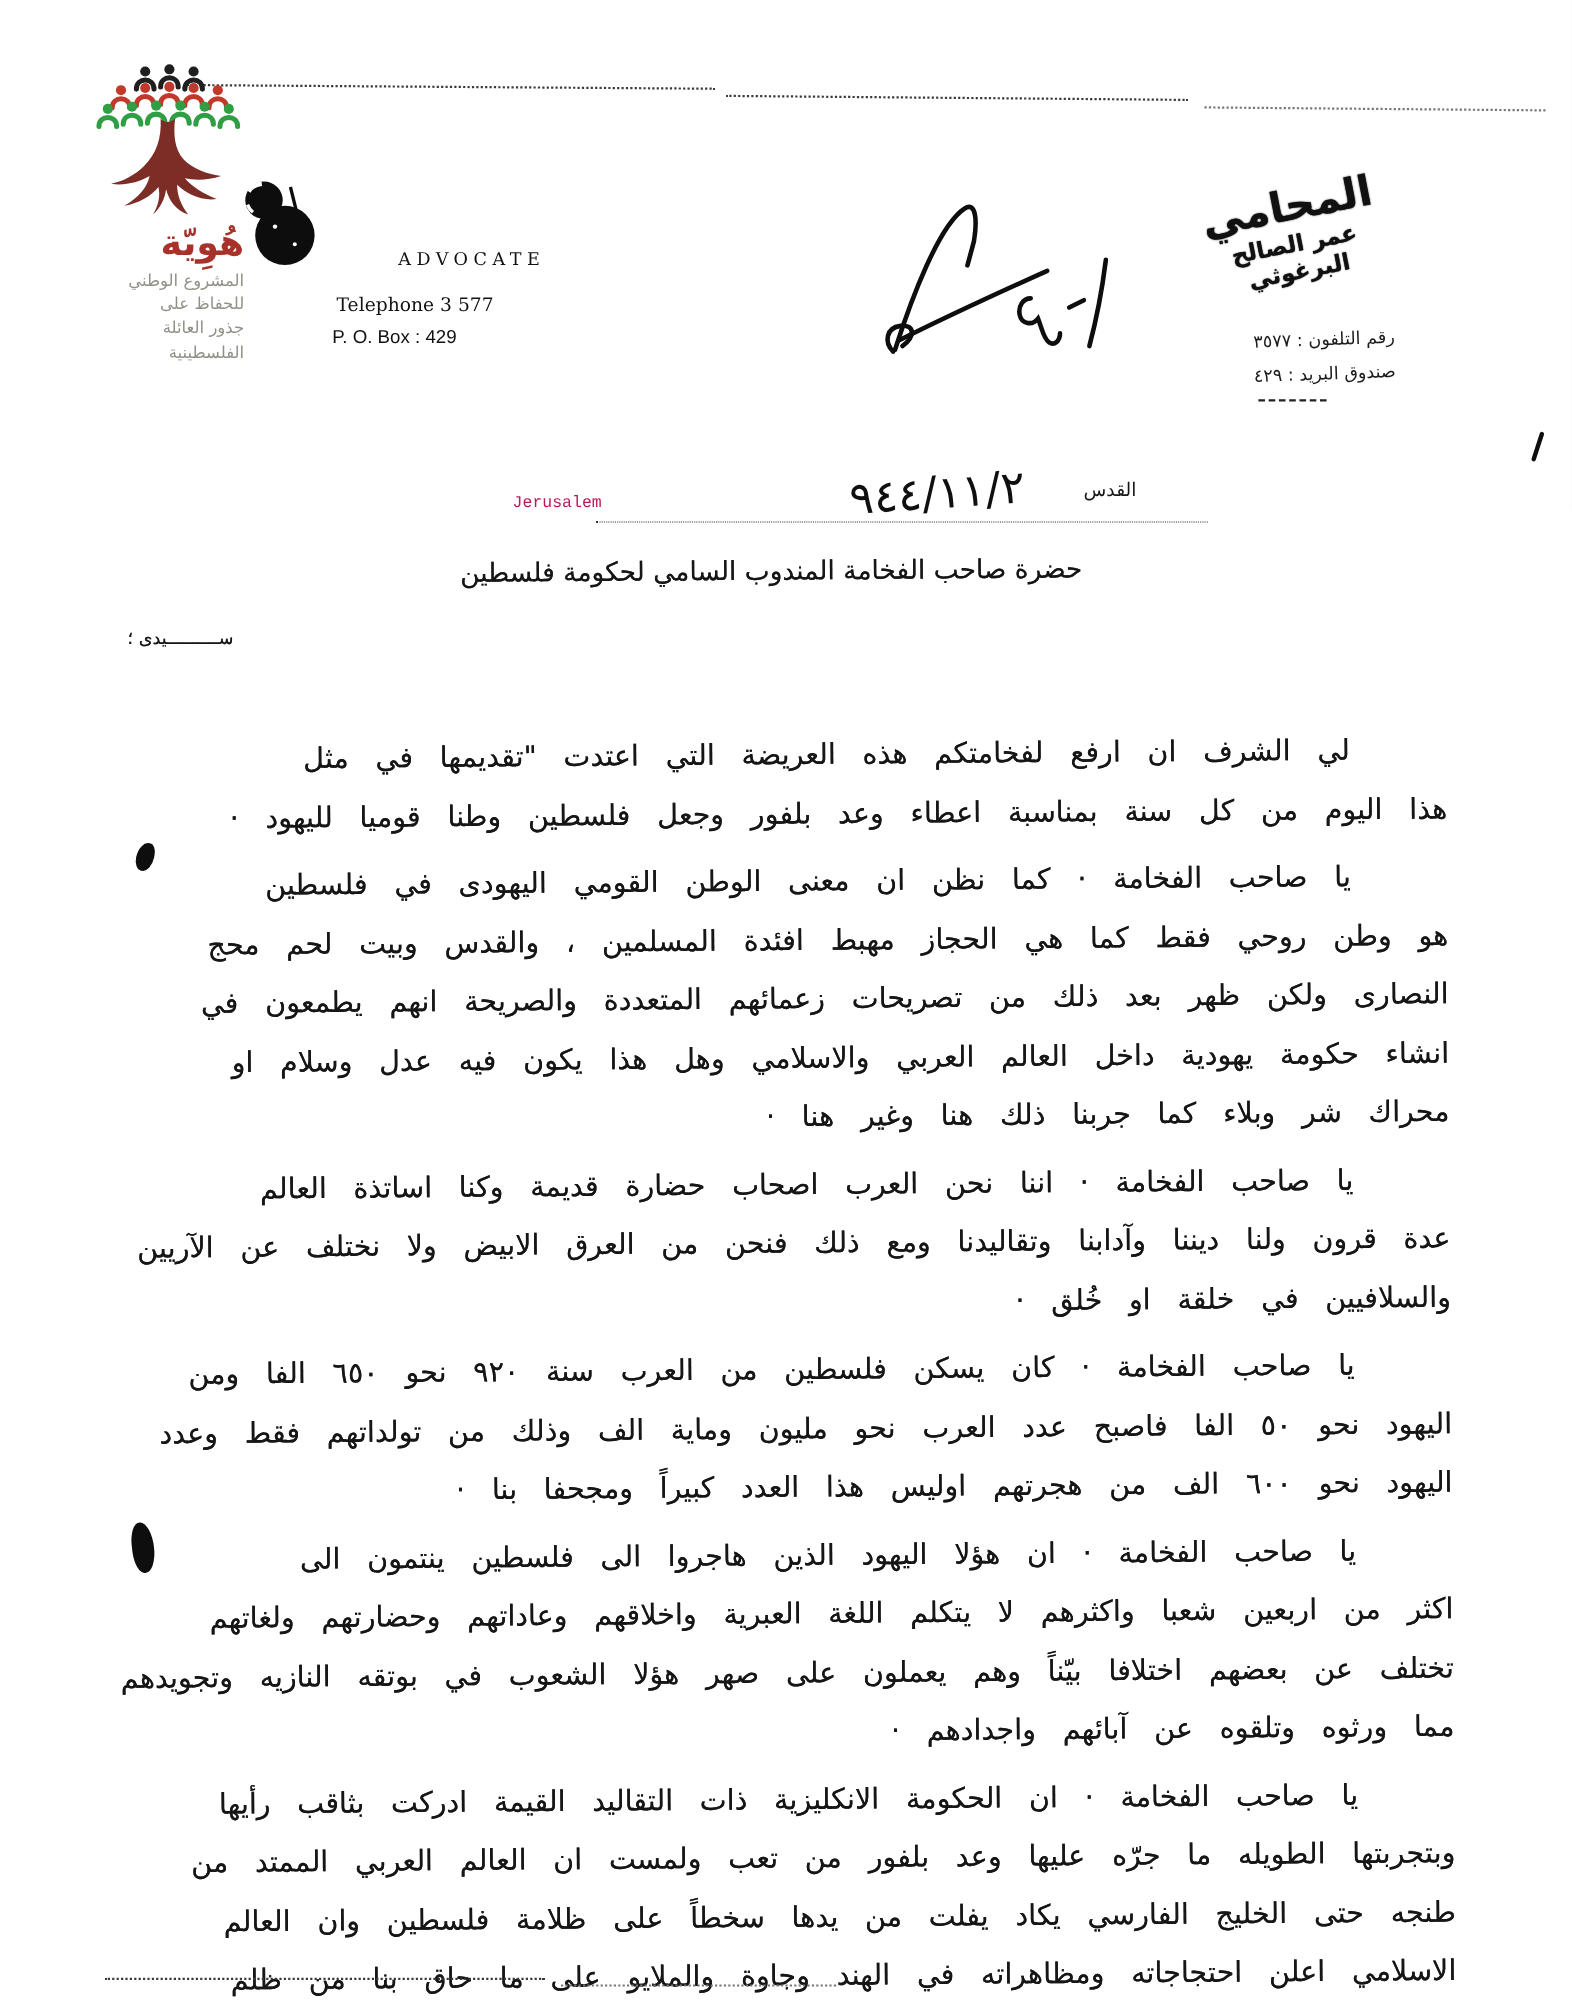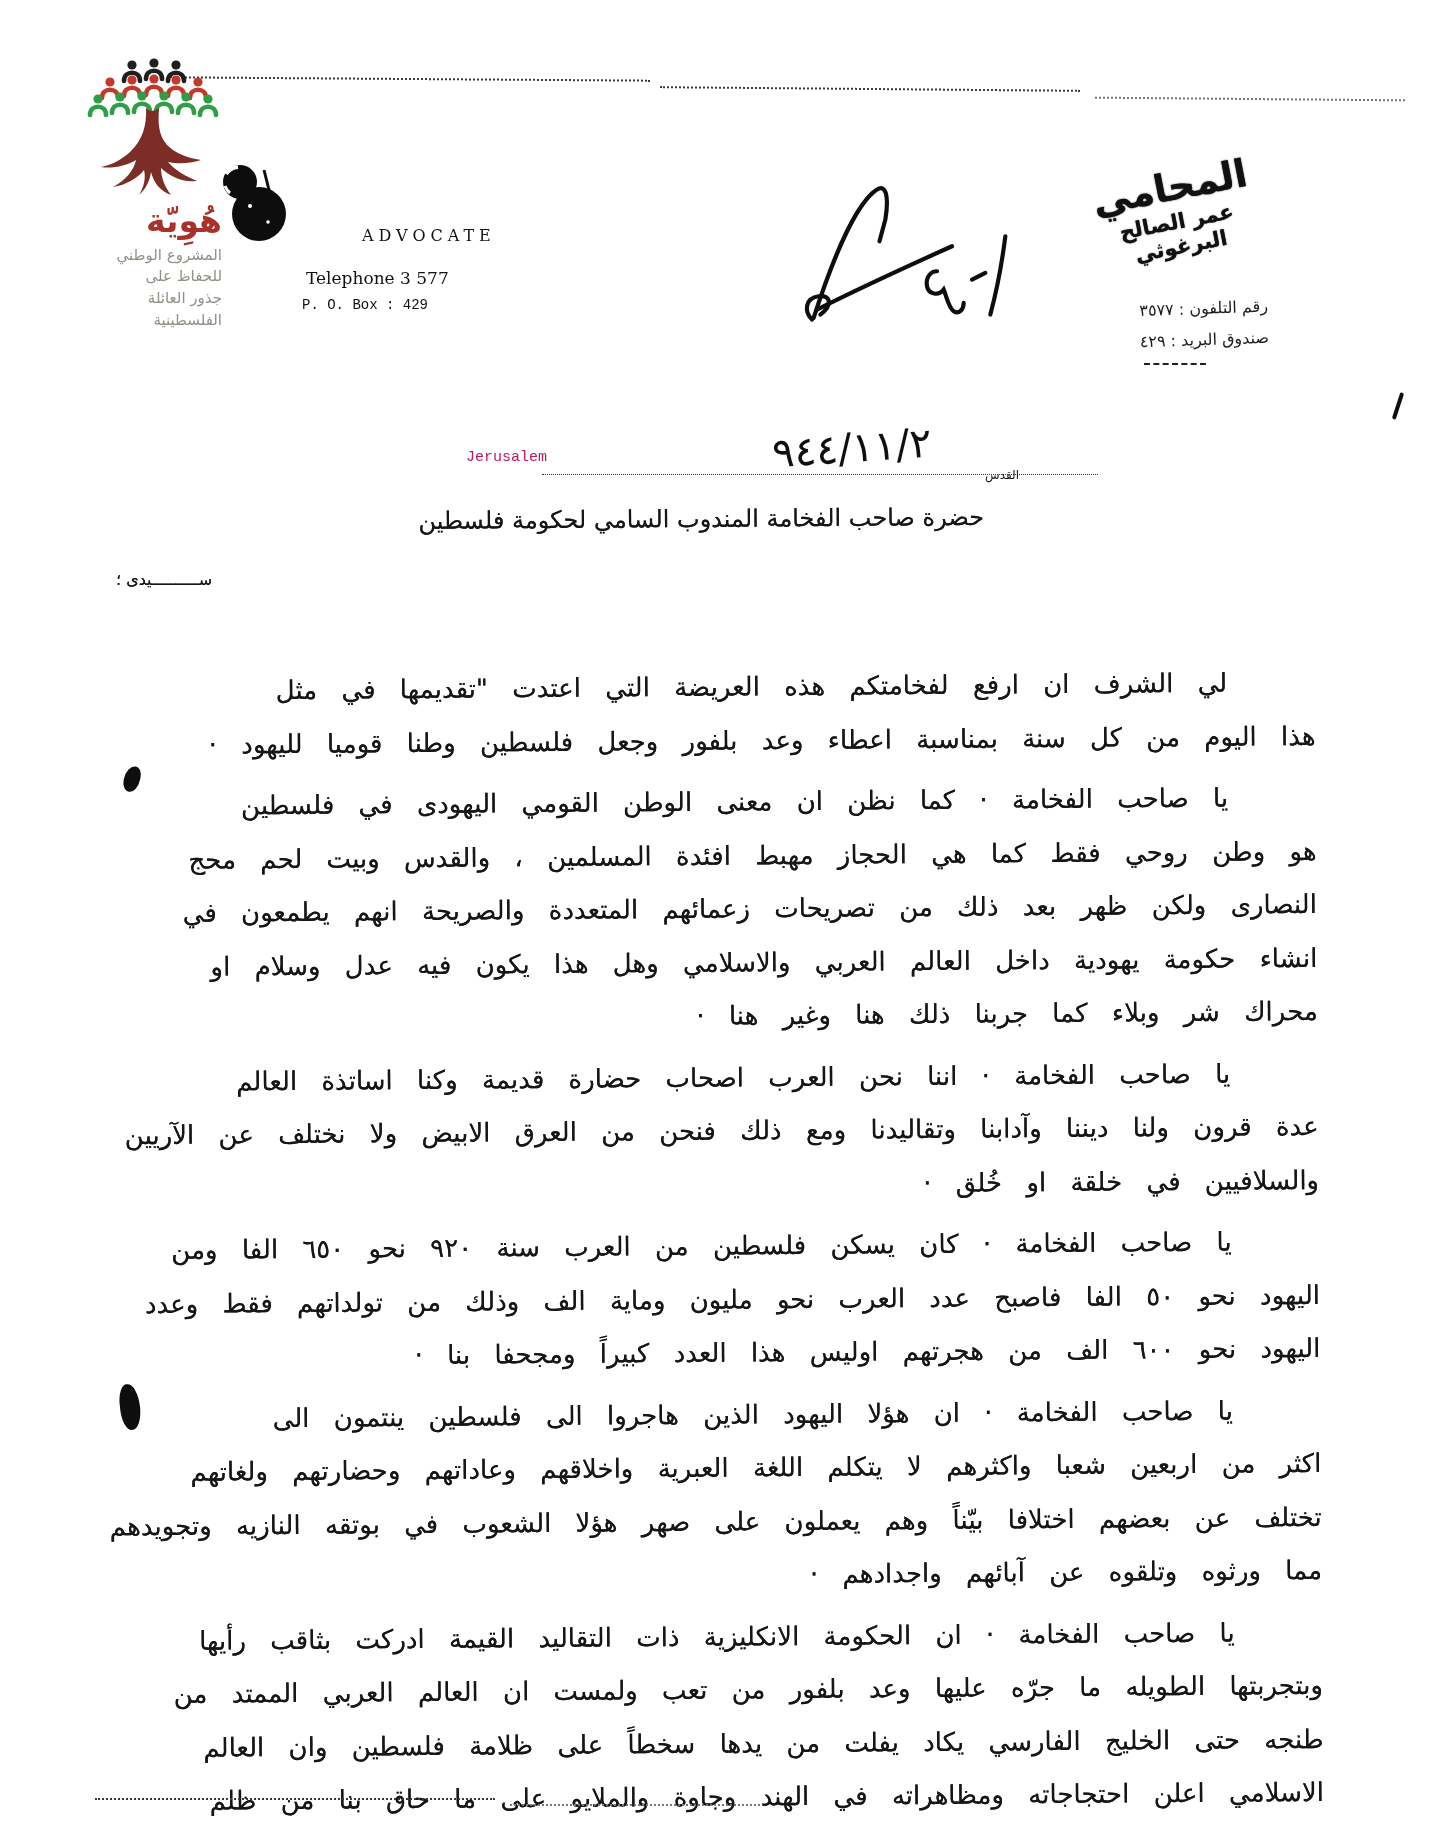--- a/index.html
+++ b/index.html
@@ -14,39 +14,39 @@
   .logo{position:absolute;left:86px;top:56px;width:136px;text-align:right;}
   .logo-word{font-weight:bold;font-size:33px;color:#a8322a;line-height:1.05;margin-top:2px;
              font-family:"DejaVu Sans",sans-serif;}
   .logo-tag{font-size:15px;color:#8f9086;line-height:1.45;margin-top:6px;direction:rtl;}
   
   .en-name{position:absolute;left:298px;top:150px;font-family:"DejaVu Serif",serif;font-weight:bold;
            font-size:37px;letter-spacing:1px;color:#111;text-shadow:0 0 1px #222;}
   .en-title{position:absolute;left:362px;top:226px;font-family:"DejaVu Serif",serif;font-size:16px;
             letter-spacing:5px;color:#111;}
   .en-tel{position:absolute;left:306px;top:268px;font-family:"DejaVu Serif",serif;font-size:17px;color:#111;}
-  .en-box{position:absolute;left:302px;top:297px;font-family:Liberation Mono, monospace;font-size:14px;color:#111;}
+  .en-box{position:absolute;left:302px;top:297px;font-family:Liberation Sans, sans-serif;font-size:17px;color:#111;}
   .emblem{position:absolute;left:212px;top:160px;}
   .scrawl{position:absolute;left:762px;top:165px;}
   
   .ar-block{position:absolute;left:1095px;top:168px;width:160px;text-align:center;direction:rtl;
             transform:rotate(-11deg);color:#111;}
   .ar-prof{font-weight:bold;font-size:38px;line-height:1.0;text-shadow:0 0 1.5px #111;}
   .ar-name{font-weight:bold;font-size:21px;line-height:1.2;margin-top:4px;text-shadow:0 0 1.2px #111;}
   .ar-tel{position:absolute;left:1072px;top:300px;width:196px;direction:rtl;font-size:16px;color:#1c1c1c;
           transform:rotate(-2deg);white-space:nowrap;}
   .ar-box{position:absolute;left:1085px;top:331px;width:184px;direction:rtl;font-size:16px;color:#1c1c1c;
           transform:rotate(-2deg);white-space:nowrap;}
   .ar-underline{position:absolute;left:1144px;top:363px;width:62px;border-top:2px dashed #222;}
   
   .jerusalem{position:absolute;left:466px;top:449px;font-family:Liberation Mono, monospace;font-size:15px;color:#be185d;}
   .date-dots{position:absolute;left:542px;top:460px;width:556px;height:14px;border-bottom:1.5px dotted #333;}
   .date-hand{position:absolute;left:772px;top:424px;font-size:41px;color:#0f0f0f;transform:rotate(-4deg);
              letter-spacing:2px;white-space:nowrap;}
-  .city-ar{position:absolute;left:985px;top:468px;font-size:12px;direction:rtl;color:#161616;}
+  .city-ar{position:absolute;left:985px;top:436px;font-size:17px;direction:rtl;color:#161616;}
   
   .addressee{position:absolute;left:428px;top:505px;width:556px;direction:rtl;font-size:24px;
              text-align:justify;text-align-last:justify;white-space:nowrap;transform:rotate(-0.4deg);
              text-shadow:0 0 0.5px rgba(0,0,0,.75);}
   .salutation{position:absolute;left:116px;top:570px;font-size:16px;direction:rtl;
               text-shadow:0 0 0.5px rgba(0,0,0,.75);}
   .body-block{position:absolute;left:118px;top:656px;width:1197px;direction:rtl;
               transform:rotate(-0.45deg);transform-origin:top right;}
   .bline{height:53.5px;line-height:53.5px;font-size:26px;text-align:right;white-space:nowrap;
          word-spacing:16px;text-shadow:0 0 0.6px rgba(0,0,0,.8);}

